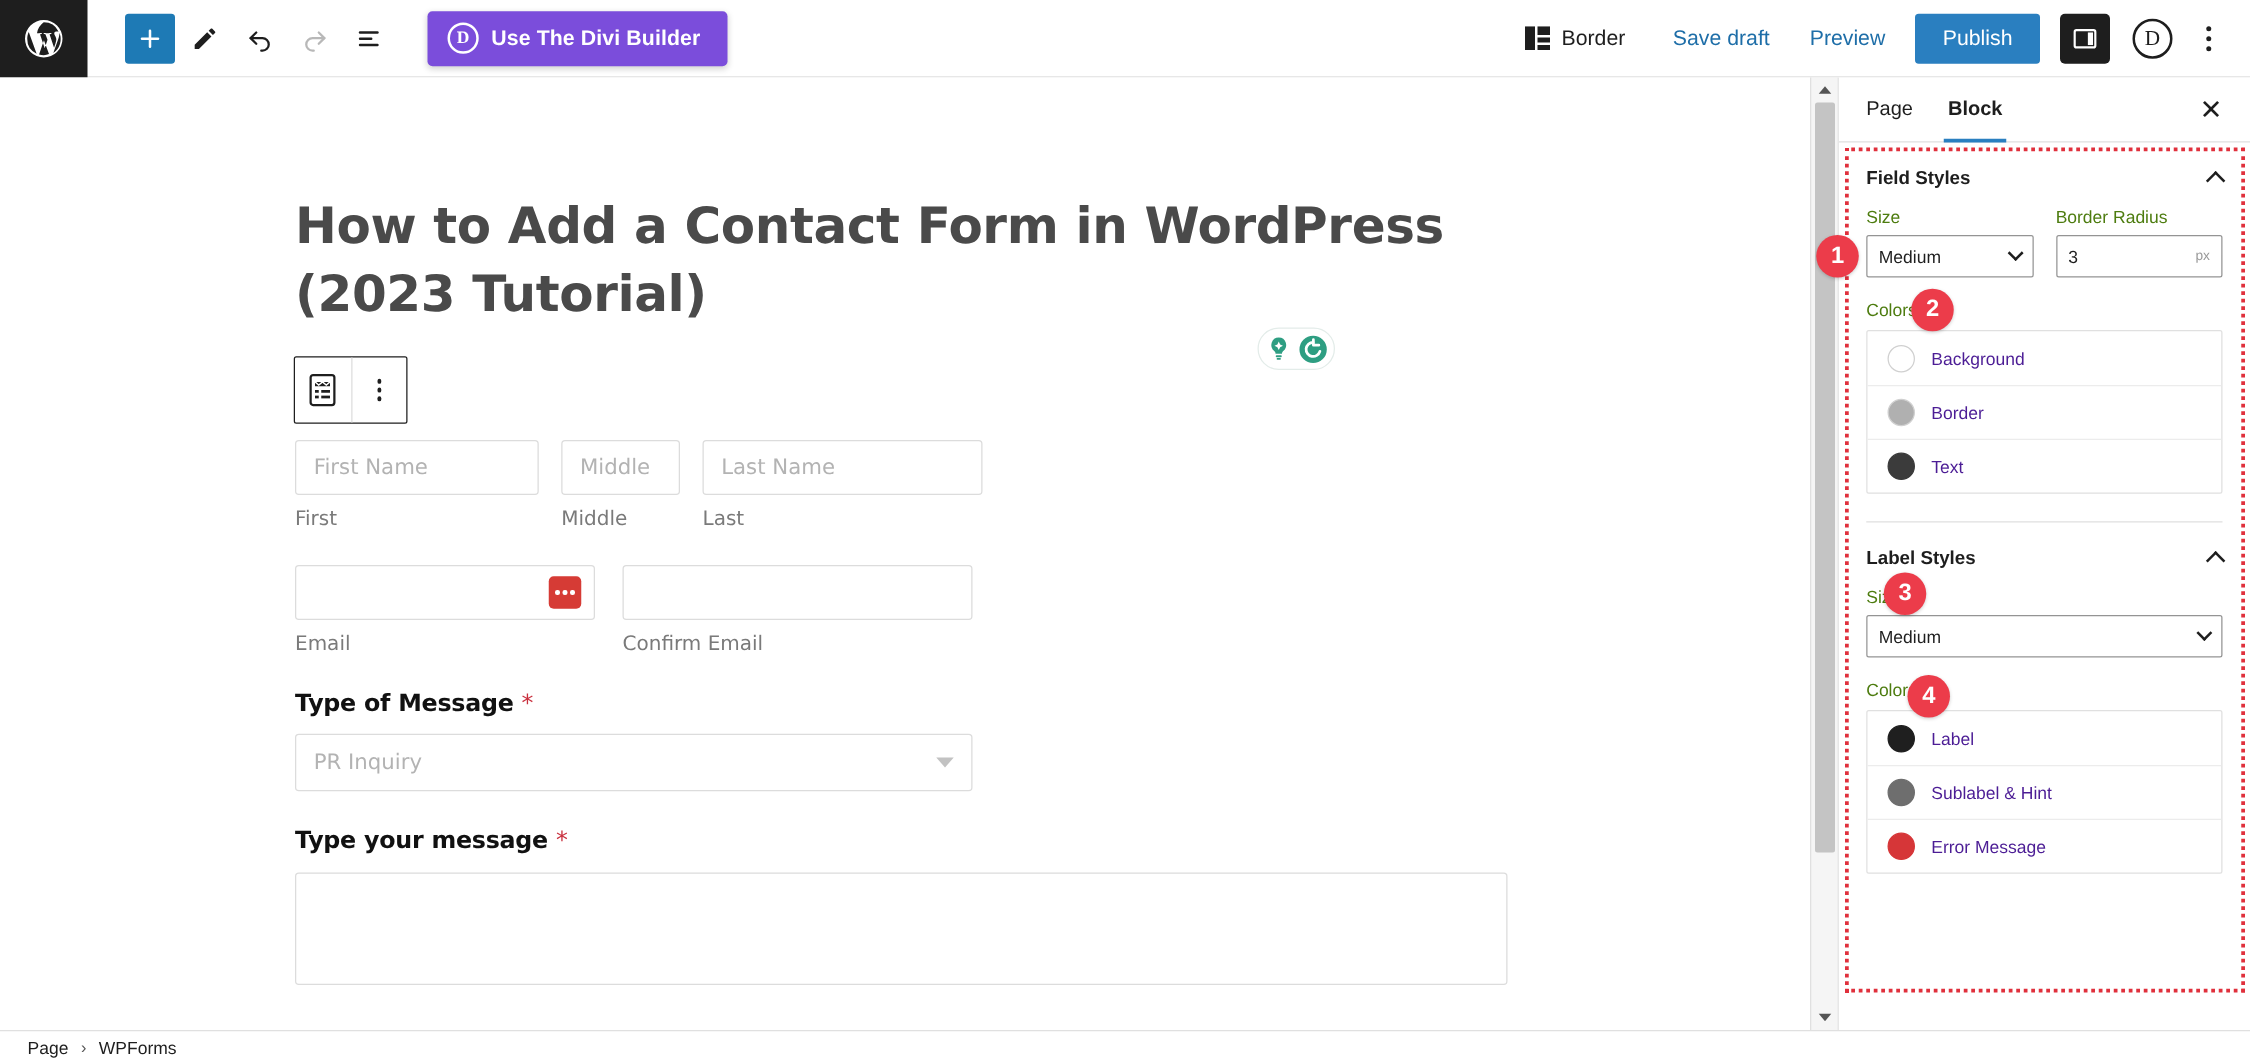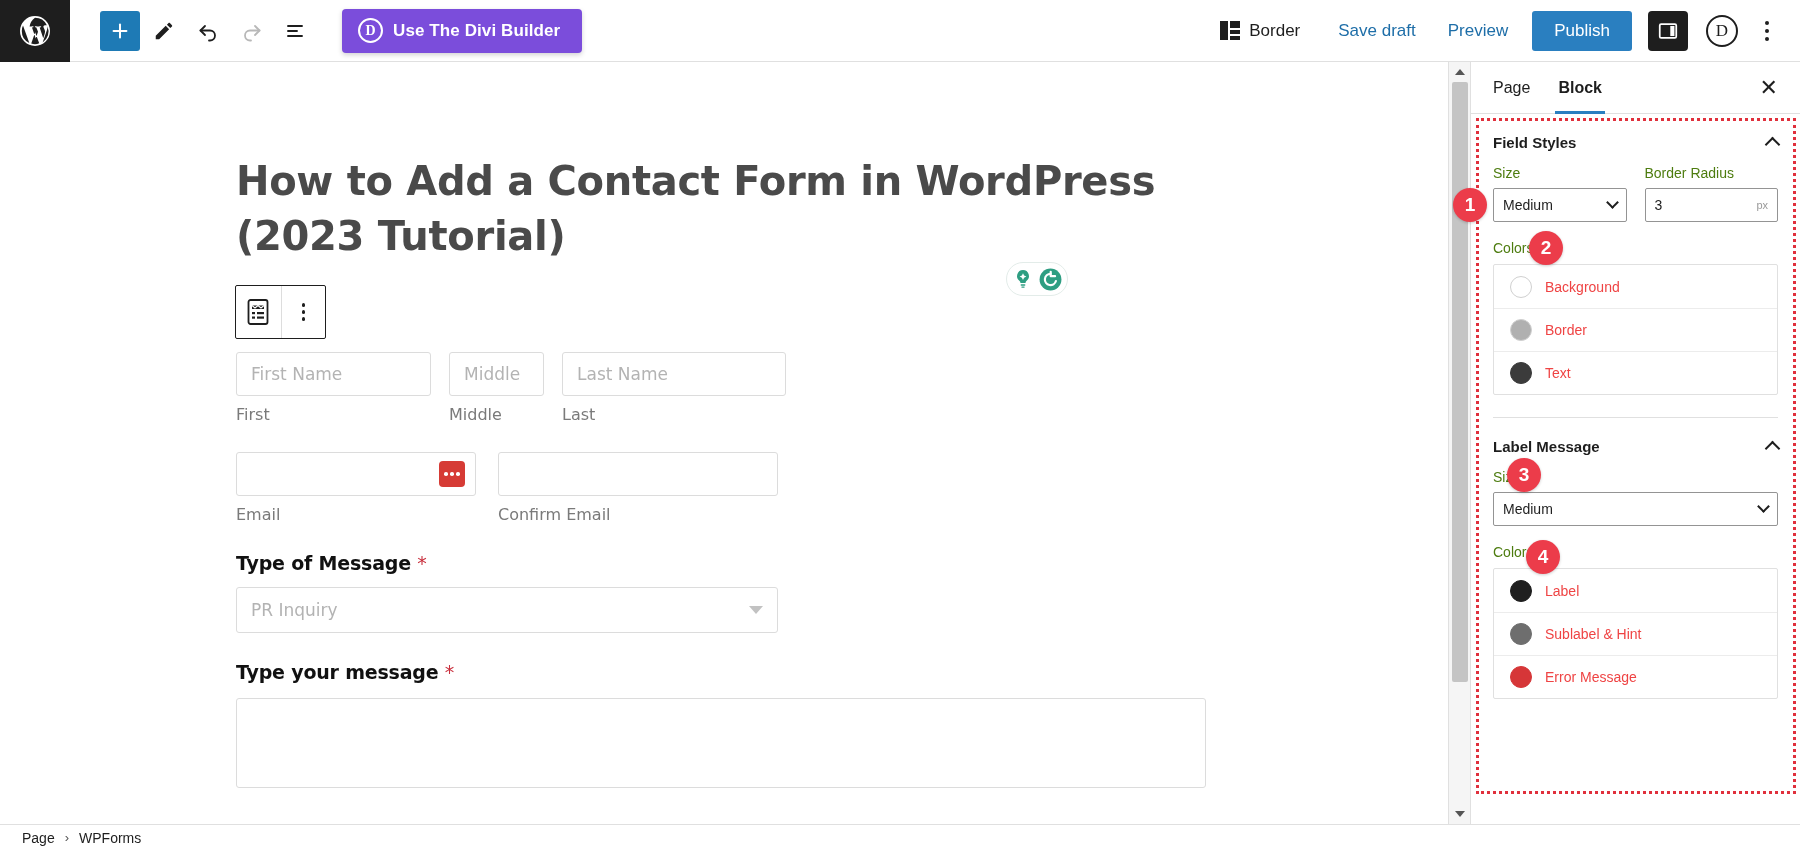--- a/index.html
+++ b/index.html
@@ -168,21 +168,21 @@
   }
   .sel-caret {
     margin-left:auto; width: 9px; height: 9px;
     border-right: 2px solid #1e1e1e; border-bottom: 2px solid #1e1e1e;
     transform: rotate(45deg); margin-top:-5px;
   }
   .unit { margin-left:auto; font-size: 11px; color:#9a9a9a; }
   .color-list { border: 1px solid #e0e0e0; border-radius: 2px; margin-top: 8px; }
   .color-row {
     height: 43px; display:flex; align-items:center; gap: 13px; padding: 0 16px;
-    font-size: 14px; color:#ef4444;
+    font-size: 14px; color:#4c1d95;
   }
   .color-row + .color-row { border-top: 1px solid #ececec; }
   .swatch { width: 22px; height: 22px; border-radius: 50%; border: 1px solid #d0d0d0; flex:none;}
   .divider { height: 1px; background:#e0e0e0; margin: 22px 0 0; }
 
   
   .dotted {
     position: absolute; left: 1476px; top: 118px; width: 320px; height: 676px;
     border: 3px dotted #e0303c; pointer-events:none; z-index: 9;
   }
@@ -444,21 +444,21 @@
         <div class="color-row">
           <span class="swatch" style="background:#3b3b3b;border-color:#3b3b3b"></span>
           <span>Text</span>
         </div>
       </div>
       <div class="divider"></div>
     </div>
 
     <div class="panel">
       <div class="panel-head">
-        <span class="panel-title">Label Message</span>
+        <span class="panel-title">Label Styles</span>
         <span class="chev-up"></span>
       </div>
       <div>
         <div class="ctl-label">Size</div>
         <div class="sel">
           <span>Medium</span>
           <span class="sel-caret"></span>
         </div>
       </div>
 

